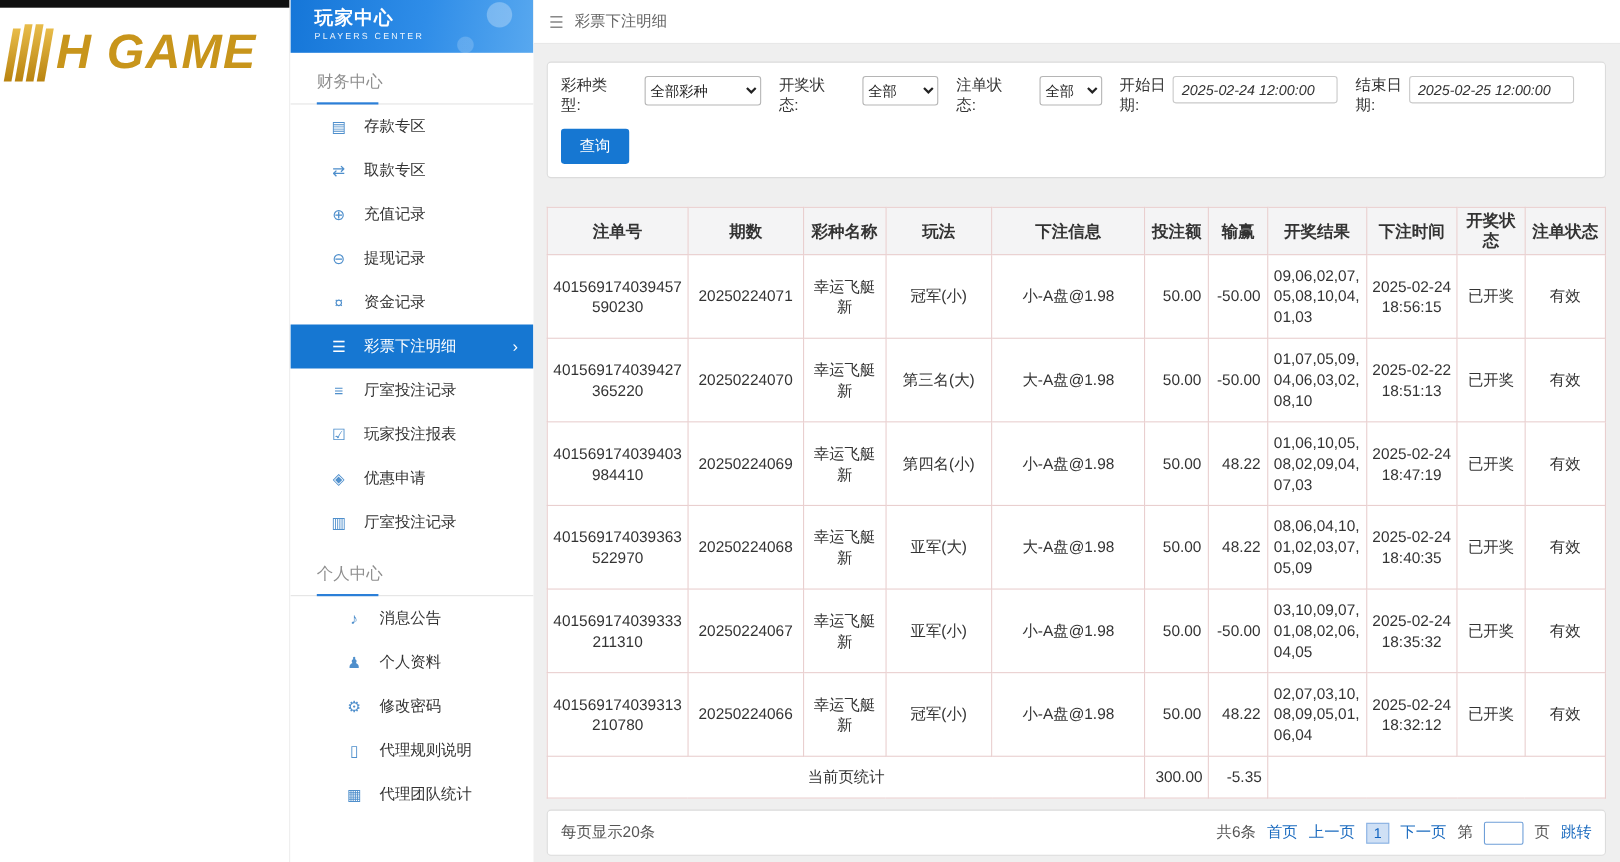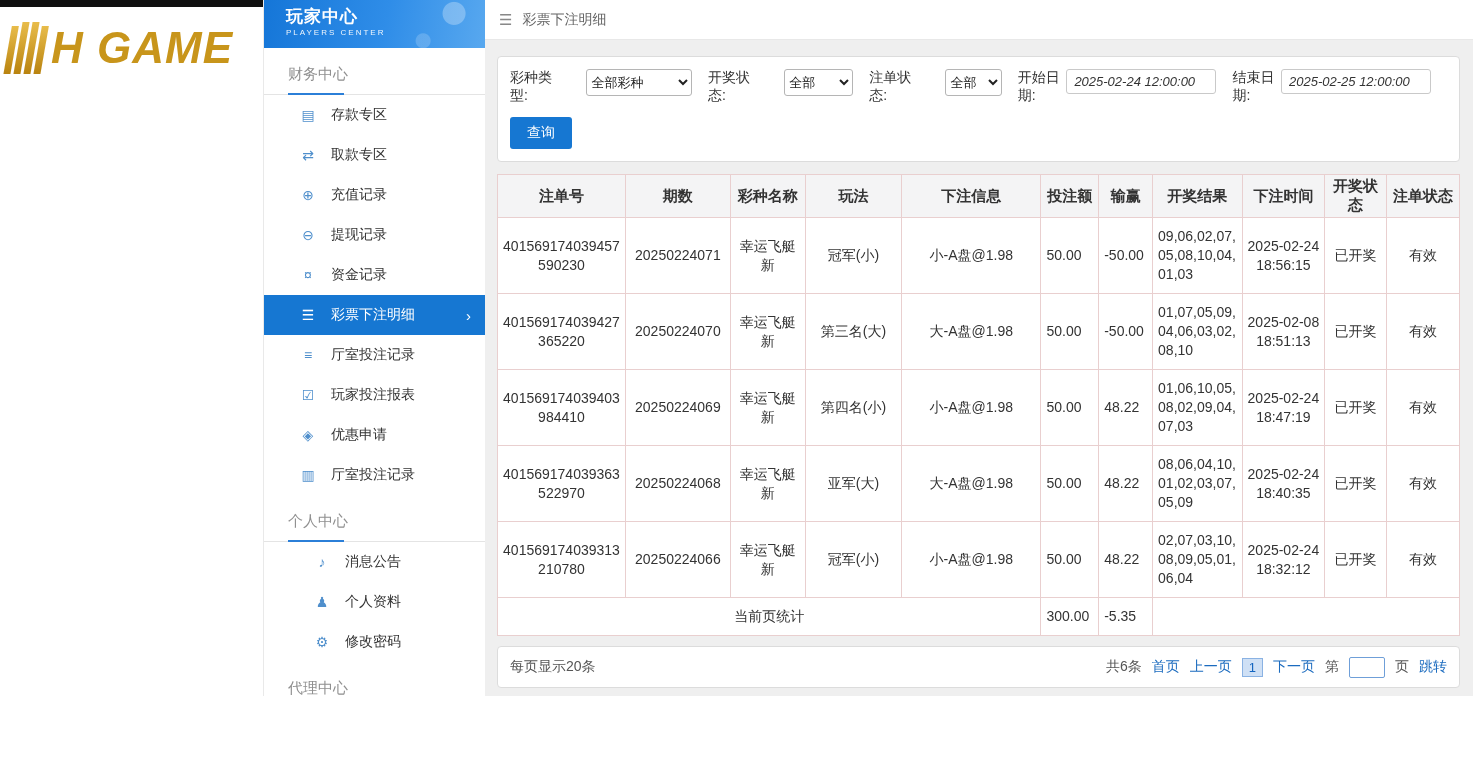--- a/index.html
+++ b/index.html
@@ -1,18 +1,18 @@
 <!DOCTYPE html>
 <html><head>
 <meta charset="utf-8">
 <style>
   * { margin:0; padding:0; box-sizing:border-box; }
   html,body { width:1473px; height:784px; overflow:hidden; }
   body { font-family:"Liberation Sans","DejaVu Sans",sans-serif; background:#ffffff; font-size:14px; color:#333; }
-  .page { display:flex; width:1473px; height:696px; }
+  .page { display:flex; width:1473px; height:784px; }
 
   
   .left-strip { flex:0 0 264px; background:#fff; border-right:1px solid #e9e9e9; }
   .logo-box { height:88px; border-top:7px solid #101010; display:flex; align-items:center; padding-left:8px; overflow:hidden; }
   .logo-bars { display:flex; gap:3px; align-items:flex-end; height:52px; margin-right:6px; transform:skewX(-10deg); }
   .logo-bars i { display:block; width:7px; height:48px; background:linear-gradient(180deg,#e8bc4a,#b9830f); }
   .logo-bars i:nth-child(2){height:52px;} .logo-bars i:nth-child(3){height:52px;} .logo-bars i:nth-child(4){height:48px;}
   .brand-text { font-style:italic; font-weight:bold; font-size:44px; letter-spacing:1px; color:#c8951b; white-space:nowrap; }
 
   
@@ -47,29 +47,29 @@
 
   .filter-panel { background:#fff; border:1px solid #dcdcdc; border-radius:4px; padding:12px; }
   .filter-row { display:flex; align-items:center; }
   .fgroup { display:flex; align-items:flex-start; gap:6px; margin-right:16px; font-size:14px; color:#333; }
   select { height:27px; border:1px solid #b5b5b5; border-radius:3px; background:#fff; font-size:13px; color:#222; font-family:inherit;margin-left:16px; }
   .sel-lottery { width:116px; } .sel-draw { width:76px; } .sel-order { width:62px; }
   input.date { height:25px; width:150px; border:1px solid #c9c9c9; border-radius:3px; font-size:13px; padding:1px 7px; color:#333; font-family:inherit;font-style:italic; }
   .filter-actions { margin-top:12px; }
   .btn-query { background:#1677d2; color:#fff; border:none; border-radius:3px; padding:7px 17px; font-size:14px; cursor:pointer; font-family:inherit; }
 
-  .table-wrap { margin-top:12px; }
+  .table-wrap { margin-top:26px; }
   table { width:100%; border-collapse:collapse; background:#fff; table-layout:fixed; }
   col.c1{width:13.3%} col.c2{width:10.9%} col.c3{width:7.8%} col.c4{width:10.0%} col.c5{width:14.5%}
   col.c6{width:6.0%}  col.c7{width:5.6%}  col.c8{width:9.3%} col.c9{width:8.6%}  col.c10{width:6.4%} col.c11{width:7.6%}
   th { background:#f4f4f5; font-size:15px; font-weight:bold; color:#333; height:42px; border:1px solid #e9cfcf; padding:2px; }
   td { font-size:14px; color:#333; border:1px solid #e9cfcf; padding:8px 5px; text-align:center; line-height:19px; vertical-align:middle; }
   tr.data-row { height:76px; }
   td.col1 { word-break:break-all; }
-  td.col6, td.col7 { text-align:left; padding-right:6px; }
+  td.col6, td.col7 { text-align:right; padding-right:6px; }
   td.col8 { text-align:left; word-break:break-all; }
   tr.summary { height:38px; }
   tr.summary td { padding:4px 5px; }
 
   .footer-panel { margin:10px 0 12px; background:#fff; border:1px solid #dcdcdc; border-radius:4px; height:42px; display:flex; align-items:center; justify-content:space-between; padding:0 12px; font-size:14px; color:#555; }
   .pager { display:flex; align-items:center; gap:10px; }
   .pager .plink { color:#1b6bbf; cursor:pointer; }
   .page-box { min-width:12px; text-align:center; padding:1px 6px; background:#cfe0f5; border:1px solid #8ab2e3; color:#1365c0; font-size:13px; }
   .jump-input { width:36px; height:21px; border:1px solid #6f9fd8; border-radius:2px; }
   .ptext { color:#555; }
@@ -179,21 +179,20 @@
 
   <div class="menu-item">
     <span class="menu-icon">⚙</span>
     <span class="menu-label">修改密码</span>
 
   </div>
 </div>
   </div>
 
   <div class="nav-section">
-    <div class="section-title"><span class="t">代理中心</span></div>
     <div class="items">
   <div class="menu-item">
     <span class="menu-icon">▯</span>
     <span class="menu-label">代理规则说明</span>
 
   </div>
 
   <div class="menu-item">
     <span class="menu-icon">▦</span>
     <span class="menu-label">代理团队统计</span>
@@ -292,21 +291,21 @@
               </tr>
               <tr class="data-row">
                 <td class="col1">401569174039427365220</td>
                 <td class="col2">20250224070</td>
                 <td class="col3">幸运飞艇新</td>
                 <td class="col4">第三名(大)</td>
                 <td class="col5">大-A盘@1.98</td>
                 <td class="col6">50.00</td>
                 <td class="col7">-50.00</td>
                 <td class="col8">01,07,05,09,04,06,03,02,08,10</td>
-                <td class="col9">2025-02-08 18:51:13</td>
+                <td class="col9">2025-02-22 18:51:13</td>
                 <td class="col10">已开奖</td>
                 <td class="col11">有效</td>
               </tr>
               <tr class="data-row">
                 <td class="col1">401569174039403984410</td>
                 <td class="col2">20250224069</td>
                 <td class="col3">幸运飞艇新</td>
                 <td class="col4">第四名(小)</td>
                 <td class="col5">小-A盘@1.98</td>
                 <td class="col6">50.00</td>
@@ -319,20 +318,33 @@
               <tr class="data-row">
                 <td class="col1">401569174039363522970</td>
                 <td class="col2">20250224068</td>
                 <td class="col3">幸运飞艇新</td>
                 <td class="col4">亚军(大)</td>
                 <td class="col5">大-A盘@1.98</td>
                 <td class="col6">50.00</td>
                 <td class="col7">48.22</td>
                 <td class="col8">08,06,04,10,01,02,03,07,05,09</td>
                 <td class="col9">2025-02-24 18:40:35</td>
+                <td class="col10">已开奖</td>
+                <td class="col11">有效</td>
+              </tr>
+              <tr class="data-row">
+                <td class="col1">401569174039333211310</td>
+                <td class="col2">20250224067</td>
+                <td class="col3">幸运飞艇新</td>
+                <td class="col4">亚军(小)</td>
+                <td class="col5">小-A盘@1.98</td>
+                <td class="col6">50.00</td>
+                <td class="col7">-50.00</td>
+                <td class="col8">03,10,09,07,01,08,02,06,04,05</td>
+                <td class="col9">2025-02-24 18:35:32</td>
                 <td class="col10">已开奖</td>
                 <td class="col11">有效</td>
               </tr>
               <tr class="data-row">
                 <td class="col1">401569174039313210780</td>
                 <td class="col2">20250224066</td>
                 <td class="col3">幸运飞艇新</td>
                 <td class="col4">冠军(小)</td>
                 <td class="col5">小-A盘@1.98</td>
                 <td class="col6">50.00</td>

